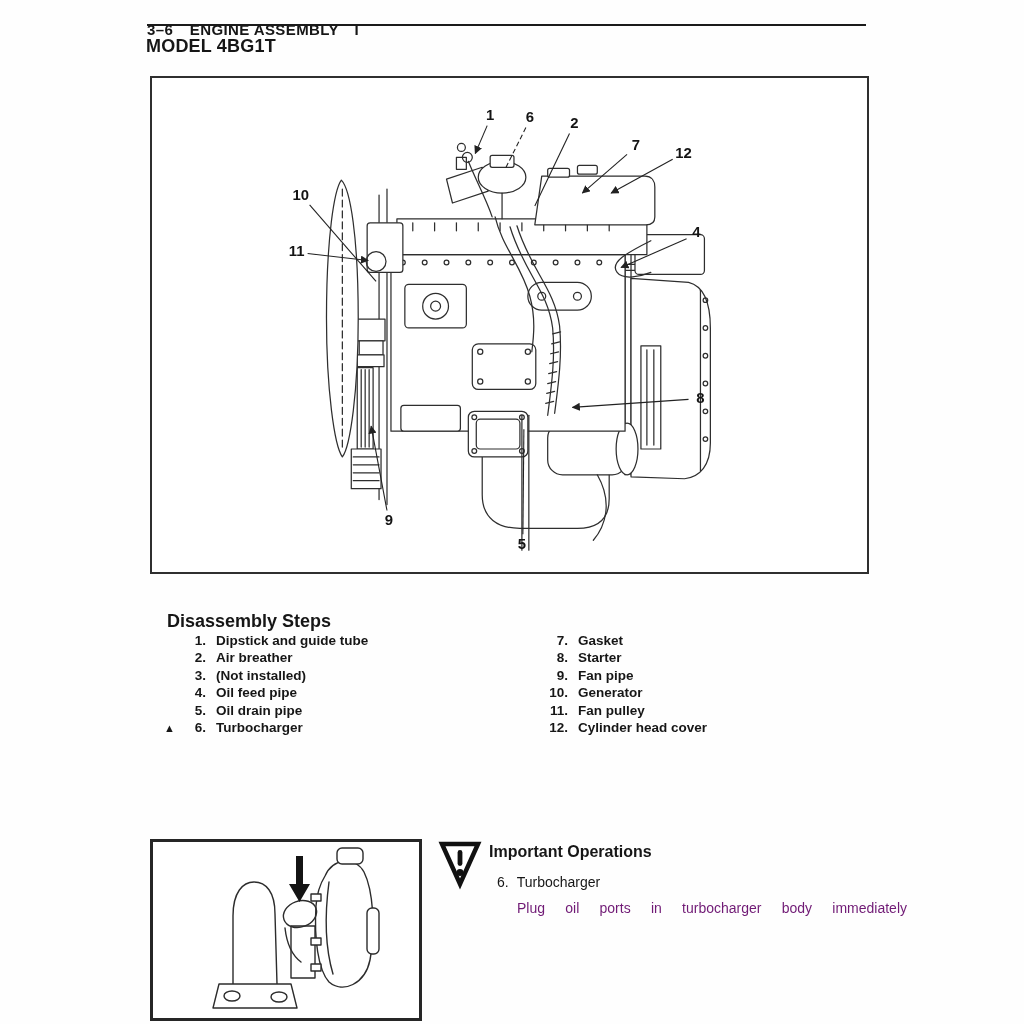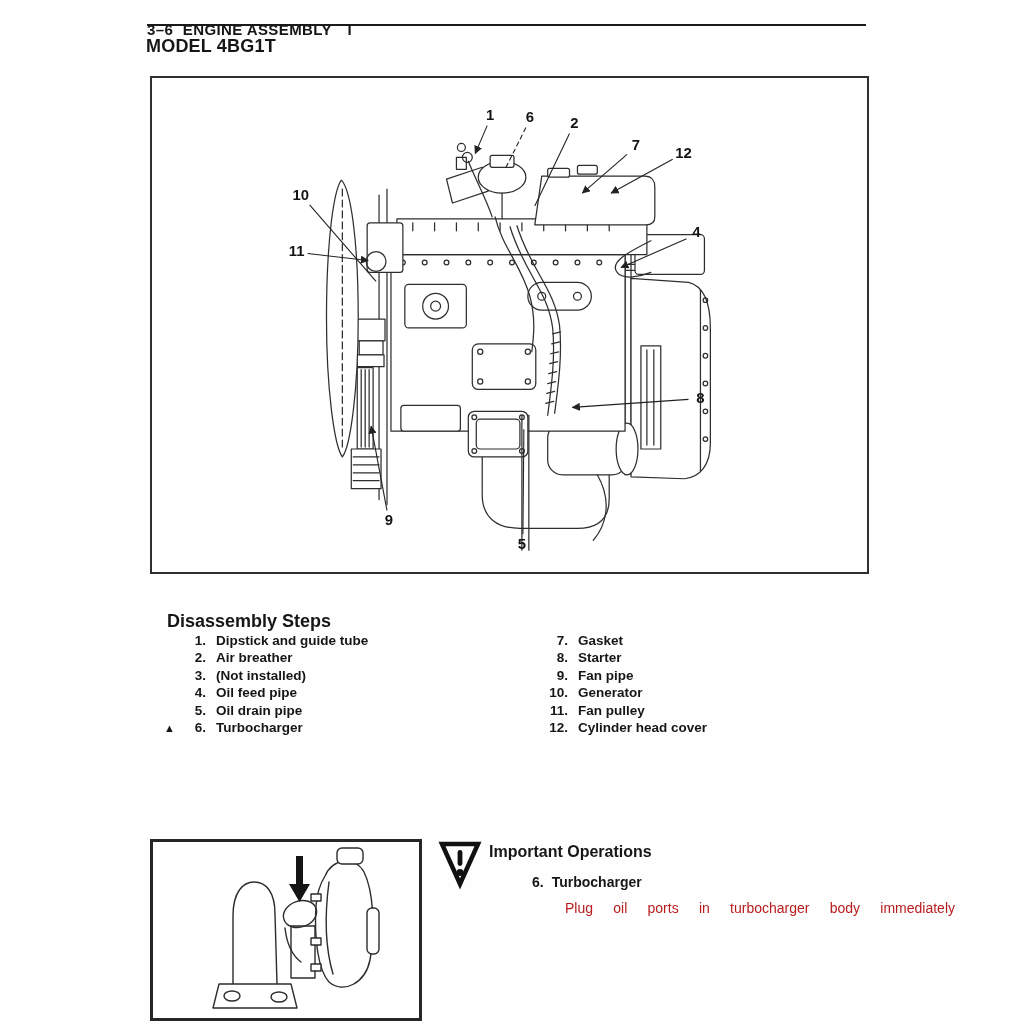--- a/index.html
+++ b/index.html
@@ -4,21 +4,21 @@
 <style>
   html,body{margin:0;padding:0;background:#e8e8e8;}
   .page{
     position:relative;width:1024px;height:1024px;background:#fefefe;
     font-family:"Liberation Sans", sans-serif;color:#161616;overflow:hidden;
     margin:0 auto;
   }
   .hdr{position:absolute;left:147px;top:5px;font-size:15px;font-weight:700;
        letter-spacing:.4px;white-space:nowrap;}
   .hdr .code{display:inline-block;margin-top:16px;}
-  .hdr .ttl{display:inline-block;margin-left:5px;}
+  .hdr .ttl{display:inline-block;margin-left:12px;}
   .hdr .sfx{display:inline-block;margin-left:11px;}
   .hdr-rule{position:absolute;left:147px;top:24px;width:719px;height:2px;background:#1a1a1a;}
   .model{position:absolute;left:146px;top:36px;font-size:18px;font-weight:700;letter-spacing:.2px;}
   .figure-main{position:absolute;left:150px;top:76px;width:719px;height:498px;
        border:2px solid #2f2f2f;box-sizing:border-box;background:#fff;}
   .figure-main svg{display:block;}
   .eng path,.eng rect,.eng line,.eng circle,.eng ellipse,.eng polygon{
        stroke:#2e2e2e;stroke-width:1.25;fill:none;stroke-linecap:round;stroke-linejoin:round;}
   .eng .solid{fill:#fff;}
   .leader{stroke:#222;stroke-width:1.1;fill:none;}
@@ -35,24 +35,24 @@
   .num.narrow{width:22px;}
   .num.wide{width:48px;}
   .figure-turbo{position:absolute;left:150px;top:839px;width:272px;height:182px;
        border:3px solid #262626;box-sizing:border-box;background:#fff;}
   .turbo path,.turbo rect,.turbo line,.turbo ellipse,.turbo circle{
        stroke:#2c2c2c;stroke-width:1.4;fill:none;stroke-linejoin:round;stroke-linecap:round;}
   .turbo .solid{fill:#fff;}
   .turbo .ink{fill:#141414;stroke:none;}
   .warn{position:absolute;left:437px;top:839px;width:46px;height:52px;}
   .imp-title{position:absolute;left:489px;top:843px;font-size:16px;font-weight:700;}
-  .step-head{position:absolute;left:497px;top:874px;font-size:14px;font-weight:700;margin-left:35px;}
+  .step-head{position:absolute;left:497px;top:874px;font-size:14px;font-weight:400;}
   .step-head .sn{margin-right:8px;}
   .op-body{position:absolute;left:517px;top:898px;width:390px;font-size:14px;
-       line-height:21px;font-weight:400;color:#b91c1c;margin-left:48px;}
+       line-height:21px;font-weight:400;color:#701a75;}
   .op-body .l1{display:block;text-align:justify;text-align-last:justify;}
   .op-body .l2{display:block;}
 </style>
 </head>
 <body>
 
 <div class="page">
 
   <div class="hdr">
     <span class="code">3–6</span>

